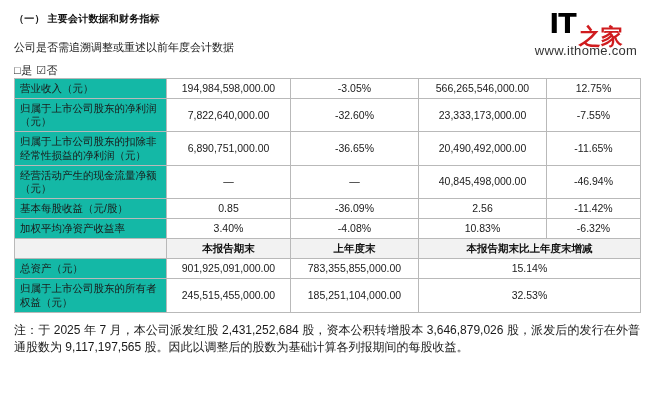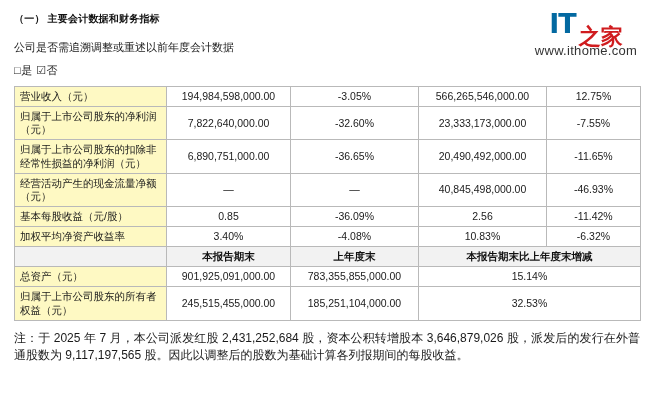--- a/index.html
+++ b/index.html
@@ -28,21 +28,21 @@
     margin: 2px 0 14px 0;
     color: #111;
   }
   .subtitle {
     font-size: 11px;
     margin: 0 0 8px 0;
     color: #1a1a1a;
   }
   .checkrow {
     font-size: 11px;
-    margin: 0 0 8px 0;
+    margin: 0 0 0 0;
     color: #1a1a1a;
     letter-spacing: 0.5px;
   }
   .logo {
     position: absolute;
     right: 12px;
     top: 6px;
     width: 112px;
     text-align: center;
   }
@@ -50,21 +50,21 @@
     display: flex;
     align-items: center;
     justify-content: center;
     gap: 3px;
     height: 34px;
   }
   .logo-it {
     font-family: "DejaVu Sans", sans-serif;
     font-weight: bold;
     font-size: 27px;
-    color: #0369a1;
+    color: #000000;
     letter-spacing: -1px;
     line-height: 1;
   }
   .logo-cn {
     font-size: 22px;
     font-weight: bold;
     color: #d01c1f;
     line-height: 1;
     font-family: "DejaVu Sans", sans-serif;
     margin-top: 28px;
@@ -89,21 +89,21 @@
   }
   .hdr {
     background: #f2f2f2;
     text-align: center;
     font-weight: bold;
     font-size: 10.5px;
     color: #111;
   }
   .rowlabel {
     text-align: left;
-    background: #fef9c3;
+    background: #14b8a6;
   }
   .num {
     text-align: center;
     font-family: "Liberation Sans", sans-serif;
   }
   .center {
     text-align: center;
   }
   .note {
     font-size: 12px;
@@ -167,21 +167,21 @@
         <td class="num">-36.65%</td>
         <td class="num">20,490,492,000.00</td>
         <td class="num">-11.65%</td>
       </tr>
 
       <tr>
         <td class="rowlabel">经营活动产生的现金流量净额（元）</td>
         <td class="center">—</td>
         <td class="center">—</td>
         <td class="num">40,845,498,000.00</td>
-        <td class="num">-46.93%</td>
+        <td class="num">-46.94%</td>
       </tr>
 
       <tr>
         <td class="rowlabel">基本每股收益（元/股）</td>
         <td class="num">0.85</td>
         <td class="num">-36.09%</td>
         <td class="num">2.56</td>
         <td class="num">-11.42%</td>
       </tr>
 

